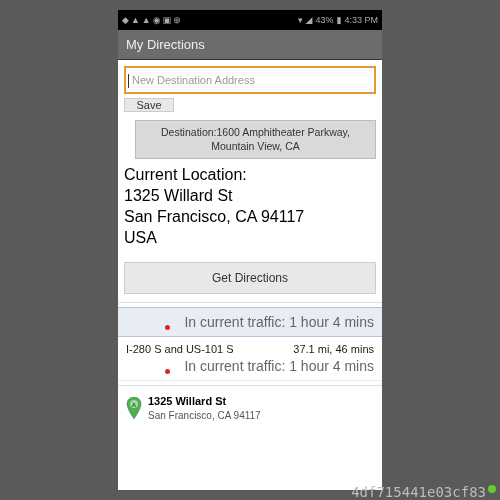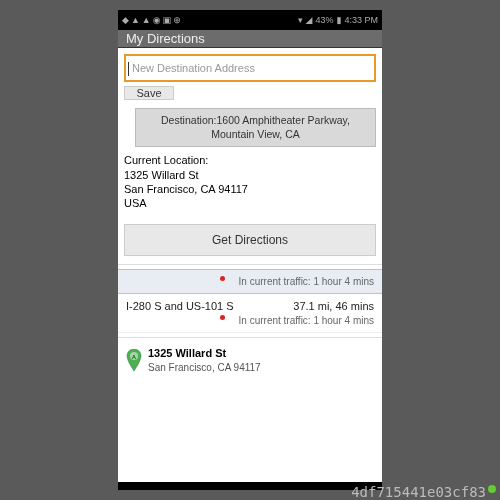--- a/index.html
+++ b/index.html
@@ -26,21 +26,21 @@
       display: flex;
       align-items: center;
       justify-content: space-between;
       padding: 0 4px;
       color: #aaa;
       font-size: 9px;
     }
     .status-left { display: flex; gap: 2px; align-items: center; }
     .status-right { display: flex; gap: 3px; align-items: center; }
     .app-header {
-      height: 18px;
+      height: 30px;
       background: #6c6c6c;
       color: #eee;
       font-size: 13px;
       display: flex;
       align-items: center;
       padding: 0 8px;
       border-bottom: 1px solid #333;
     }
     .app-body {
       background: #fff;
@@ -79,21 +79,21 @@
       background: #d9d9d9;
       border: 1px solid #bbb;
       text-align: center;
       padding: 5px 4px;
       font-size: 10.5px;
       color: #333;
       line-height: 1.3;
     }
     .location-block {
       padding: 0 6px 6px 6px;
-      font-size: 11px;
+      font-size: 16px;
       color: #000;
       line-height: 1.3;
     }
     .get-dir-btn {
       margin: 8px 6px 8px 6px;
       background: #e8e8e8;
       border: 1px solid #ccc;
       text-align: center;
       padding: 8px;
       font-size: 12px;
@@ -112,25 +112,25 @@
     }
     .route-top {
       display: flex;
       justify-content: space-between;
       margin-bottom: 3px;
     }
     .route-name { font-weight: bold; color: #222; }
     .route-time { font-weight: bold; color: #222; }
     .route-traffic {
       text-align: right;
-      font-size: 10px;
+      font-size: 14px;
       color: #666;
       display: flex;
       justify-content: flex-end;
-      align-items: flex-start;
+      align-items: flex-end;
       gap: 14px;
     }
     .red-dot {
       width: 5px; height: 5px;
       background: #d22;
       border-radius: 50%;
       display: inline-block;
     }
     .origin-row {
       display: flex;

